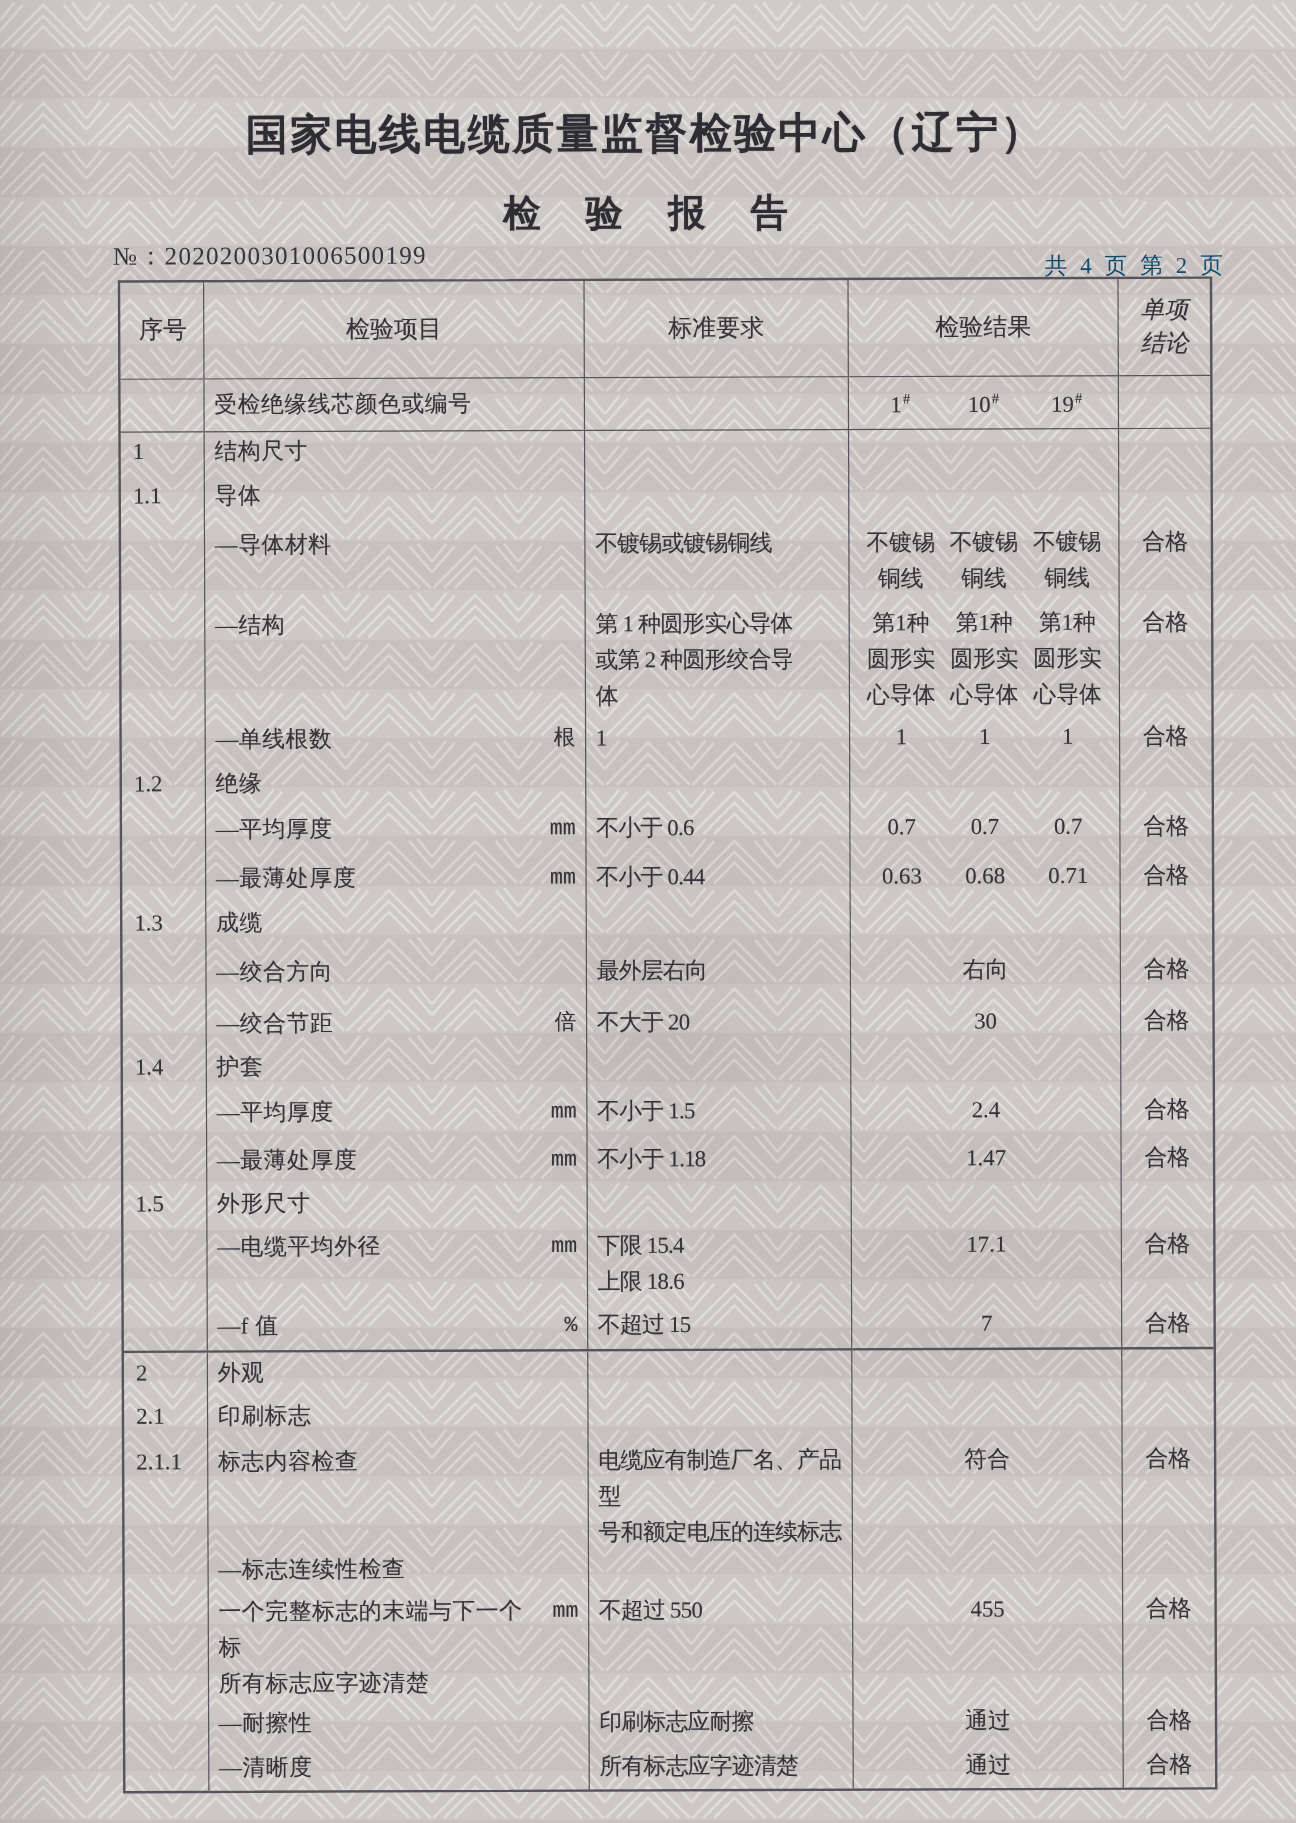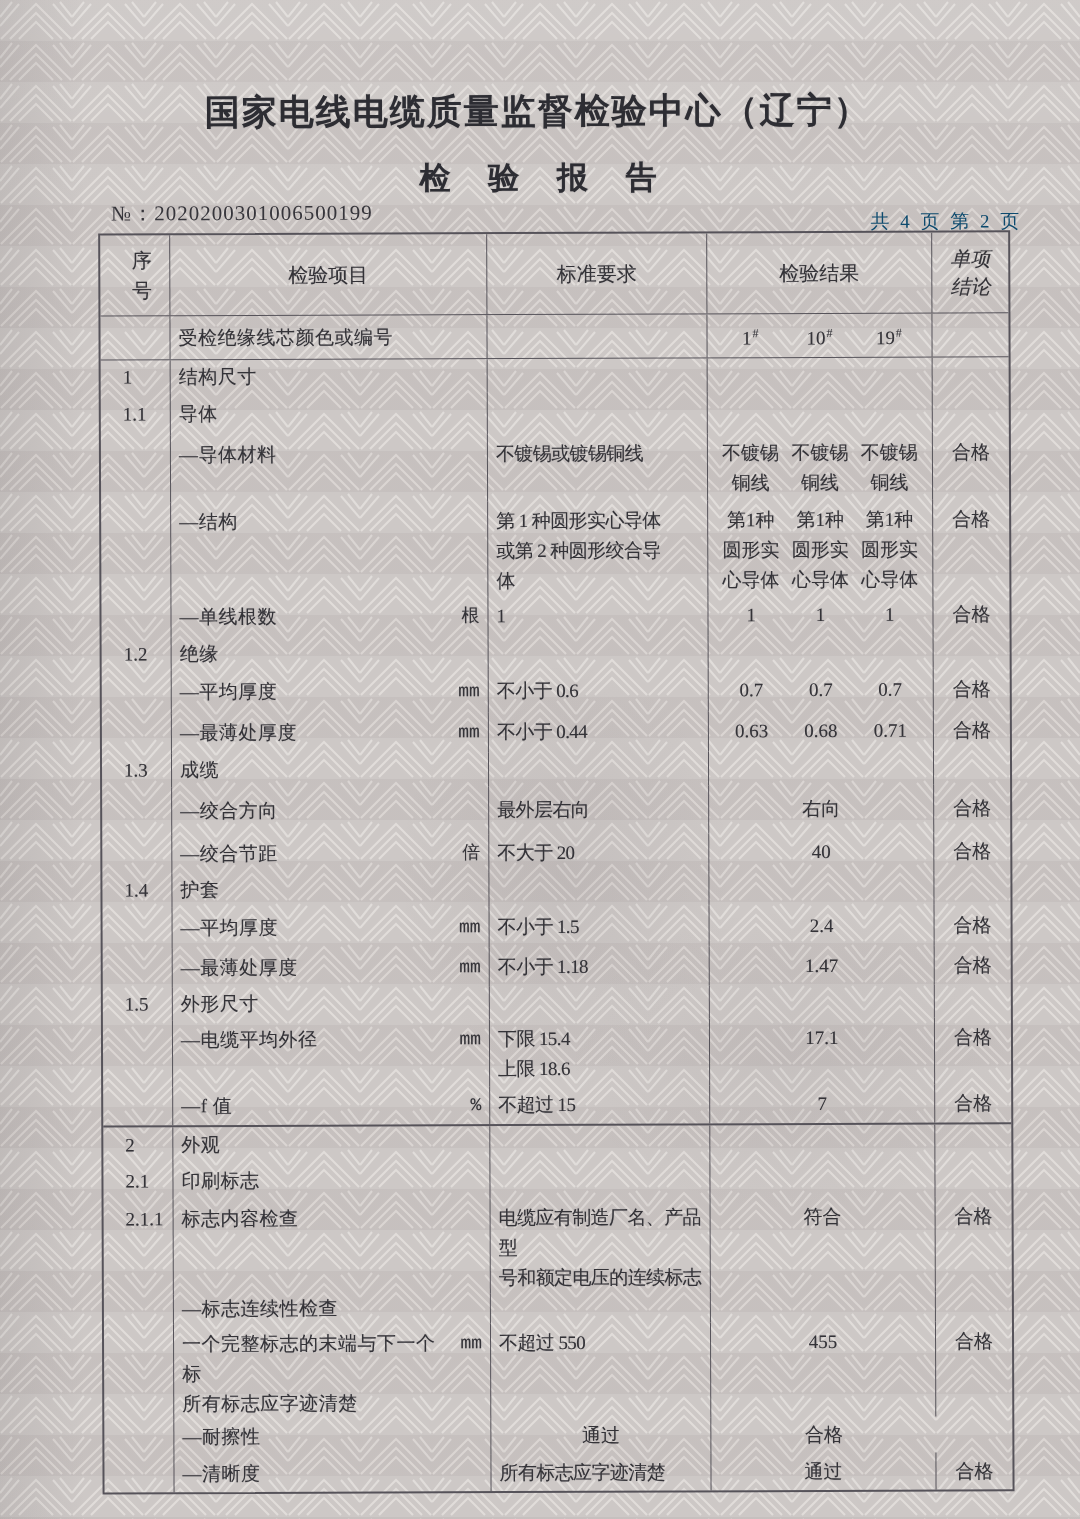--- a/index.html
+++ b/index.html
@@ -31,38 +31,38 @@
   .org-title{
     position:absolute;left:0;top:88px;width:100%;text-align:center;
     font-size:35px;font-weight:bold;letter-spacing:2px;color:#2d2d33;
     text-shadow:0 0 1px rgba(45,45,51,0.45);
   }
   .report-title{
     position:absolute;left:0;top:157px;width:100%;text-align:center;
     font-size:31px;font-weight:bold;letter-spacing:15px;text-indent:15px;color:#2d2d33;
     text-shadow:0 0 1px rgba(45,45,51,0.45);
   }
-  .doc-no{position:absolute;left:113px;top:198px;font-size:21px;letter-spacing:1px;color:#36353b;}
+  .doc-no{position:absolute;left:96px;top:198px;font-size:21px;letter-spacing:1px;color:#36353b;}
   .page-info{position:absolute;right:56px;top:210px;font-size:19px;letter-spacing:3px;color:#0c4a6e;}
   
   .report-table{
     position:absolute;left:100px;top:232px;width:912px;box-sizing:border-box;
     border:2px solid #56535a;
     font-size:19px;line-height:30px;
     text-shadow:0 0 0.8px rgba(52,52,60,0.35);
   }
   .trow{display:grid;grid-template-columns:70px 317px 220px 225px 1fr;min-height:40px;}
   .tcell{
     display:flex;align-items:center;box-sizing:border-box;
     border-right:1.4px solid #56535a;padding:0 8px;
     white-space:pre-line;
   }
   .tcell:last-child{border-right:none;}
   .trow.top .tcell{align-items:flex-start;padding-top:5px;}
-  .c-num{padding-left:22px;}
+  .c-num{padding-left:10px;}
   .c-item{justify-content:flex-start;}
   .item-text{flex:1;letter-spacing:0.5px;}
   .unit{margin-left:auto;padding-left:6px;font-family:"Liberation Mono","DejaVu Sans Mono",monospace;font-size:18px;}
   .c-std{letter-spacing:-0.6px;}
   .c-res{justify-content:center;text-align:center;}
   .c-res.res3{display:grid;grid-template-columns:1fr 1fr 1fr;justify-items:center;align-items:center;}
   .trow.top .c-res.res3{align-items:start;}
   .c-con{justify-content:center;}
   .header-row{min-height:70px;border-bottom:1.4px solid #56535a;}
   .header-row .tcell{justify-content:center;text-align:center;font-size:20px;}
@@ -202,21 +202,21 @@
           <div class="tcell c-num"></div>
           <div class="tcell c-item"><span class="item-text">—绞合方向</span></div>
           <div class="tcell c-std"><span>最外层右向</span></div>
           <div class="tcell c-res"><span>右向</span></div>
           <div class="tcell c-con"><span>合格</span></div>
         </div>
         <div class="trow" style="min-height: 38px;">
           <div class="tcell c-num"></div>
           <div class="tcell c-item"><span class="item-text">—绞合节距</span><span class="unit">倍</span></div>
           <div class="tcell c-std"><span>不大于 20</span></div>
-          <div class="tcell c-res"><span>40</span></div>
+          <div class="tcell c-res"><span>30</span></div>
           <div class="tcell c-con"><span>合格</span></div>
         </div>
         <div class="trow" style="min-height: 34px;">
           <div class="tcell c-num"><span>1.4</span></div>
           <div class="tcell c-item"><span class="item-text">护套</span></div>
           <div class="tcell c-std"></div>
           <div class="tcell c-res"></div>
           <div class="tcell c-con"></div>
         </div>
         <div class="trow" style="min-height: 41px;">
@@ -288,20 +288,21 @@
           <div class="tcell c-num"></div>
           <div class="tcell c-item"><span class="item-text">一个完整标志的末端与下一个标
 所有标志应字迹清楚</span><span class="unit">mm</span></div>
           <div class="tcell c-std"><span>不超过 550</span></div>
           <div class="tcell c-res"><span>455</span></div>
           <div class="tcell c-con"><span>合格</span></div>
         </div>
         <div class="trow" style="min-height: 36px;">
           <div class="tcell c-num"></div>
           <div class="tcell c-item"><span class="item-text">—耐擦性</span></div>
+          <div class="tcell c-std"><span>印刷标志应耐擦</span></div>
           <div class="tcell c-res"><span>通过</span></div>
           <div class="tcell c-con"><span>合格</span></div>
         </div>
         <div class="trow" style="min-height: 37px;">
           <div class="tcell c-num"></div>
           <div class="tcell c-item"><span class="item-text">—清晰度</span></div>
           <div class="tcell c-std"><span>所有标志应字迹清楚</span></div>
           <div class="tcell c-res"><span>通过</span></div>
           <div class="tcell c-con"><span>合格</span></div>
         </div>

